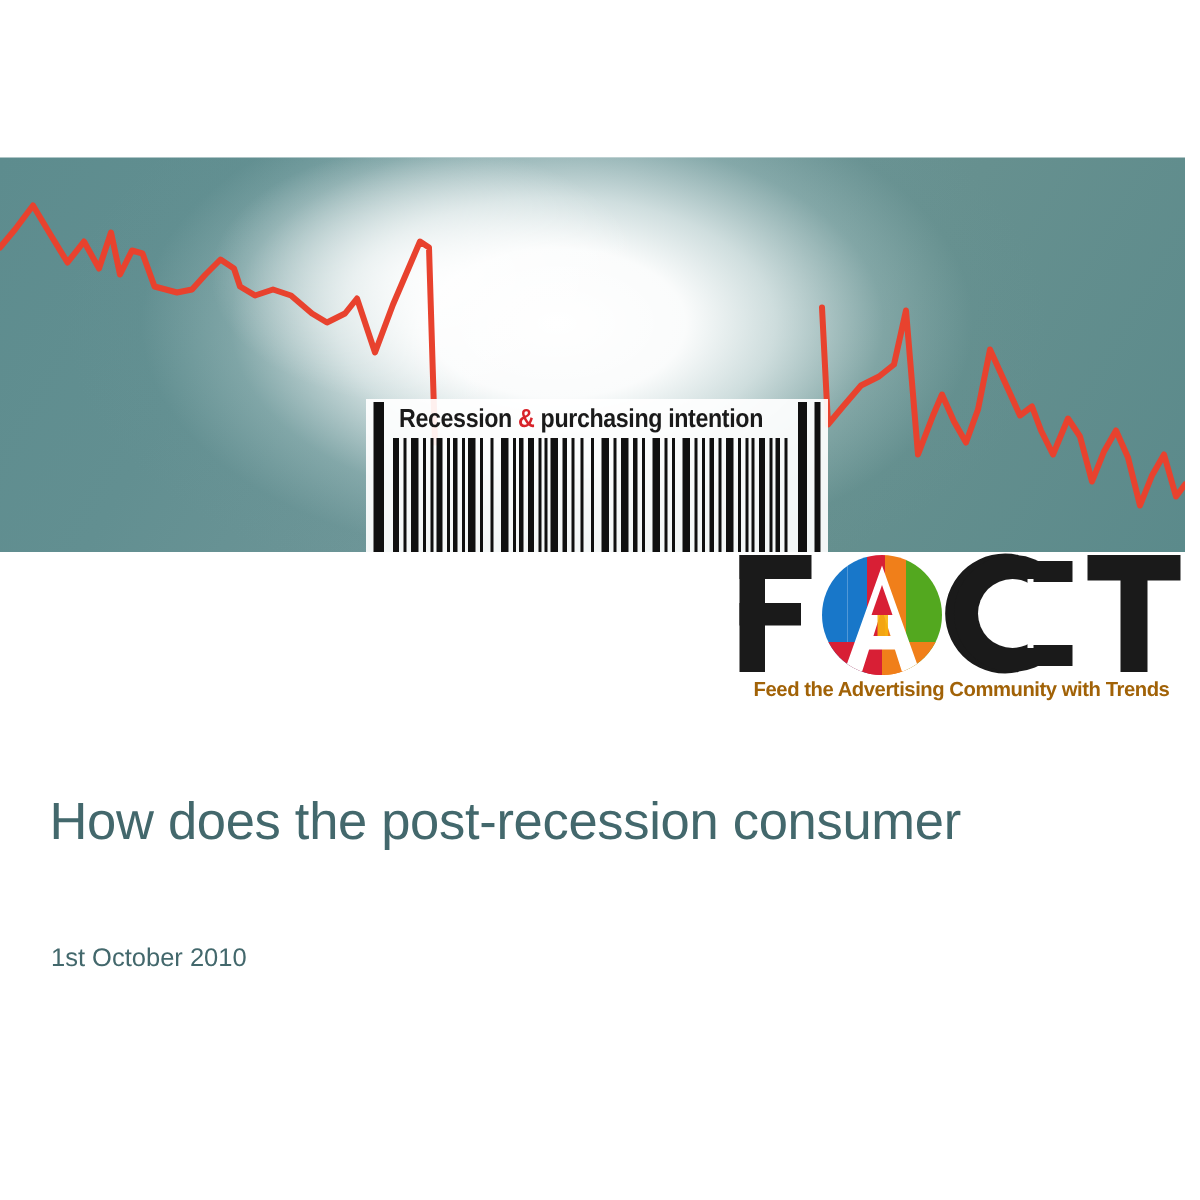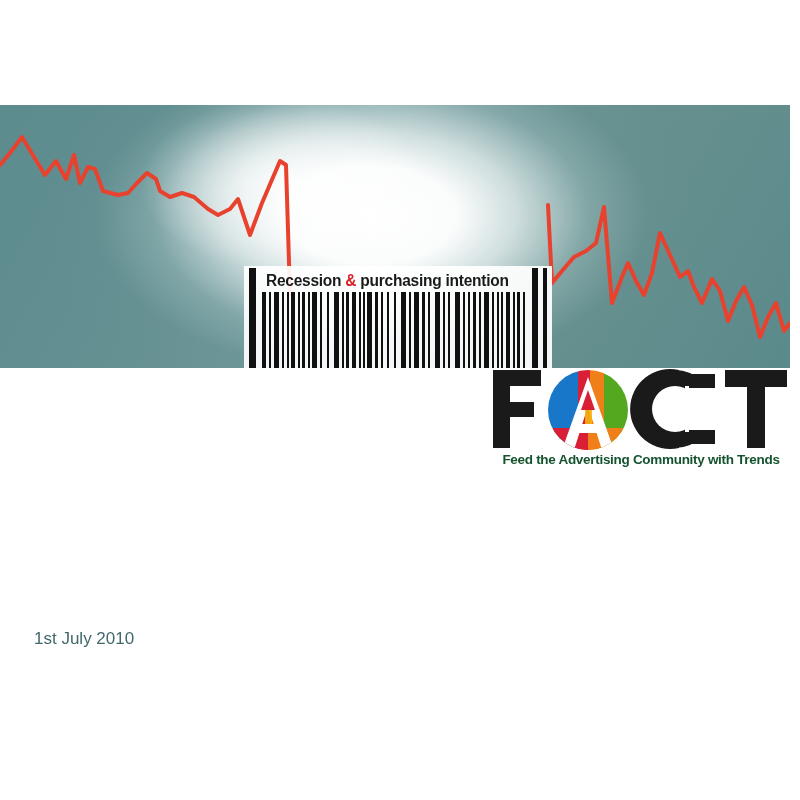--- a/index.html
+++ b/index.html
@@ -108,21 +108,21 @@
   .logo-tagline {
     position: absolute;
     left: 1px;
     top: 86px;
     width: 302px;
     text-align: center;
     font-family: "Liberation Sans", sans-serif;
     font-weight: bold;
     font-size: 13.5px;
     letter-spacing: -0.3px;
-    color: #14532d;
+    color: #a16207;
     white-space: nowrap;
   }
 
   
   .headline {
     position: absolute;
     left: 33px;
     top: 524px;
     width: 720px;
     font-family: "Liberation Sans", sans-serif;
@@ -263,17 +263,18 @@
 
       <g fill="#1a1a1a">
         <rect x="236" y="4" width="62" height="17"></rect>
         <rect x="258" y="4" width="18" height="78"></rect>
       </g>
     </svg>
     <div class="logo-tagline">Feed the Advertising Community with Trends</div>
   </div>
 
   <div class="headline">
+    <div>How does the post-recession consumer</div>
   </div>
 
-  <div class="subtitle">1st July 2010</div>
+  <div class="subtitle">1st October 2010</div>
 
 </div>
 
 </body></html>

